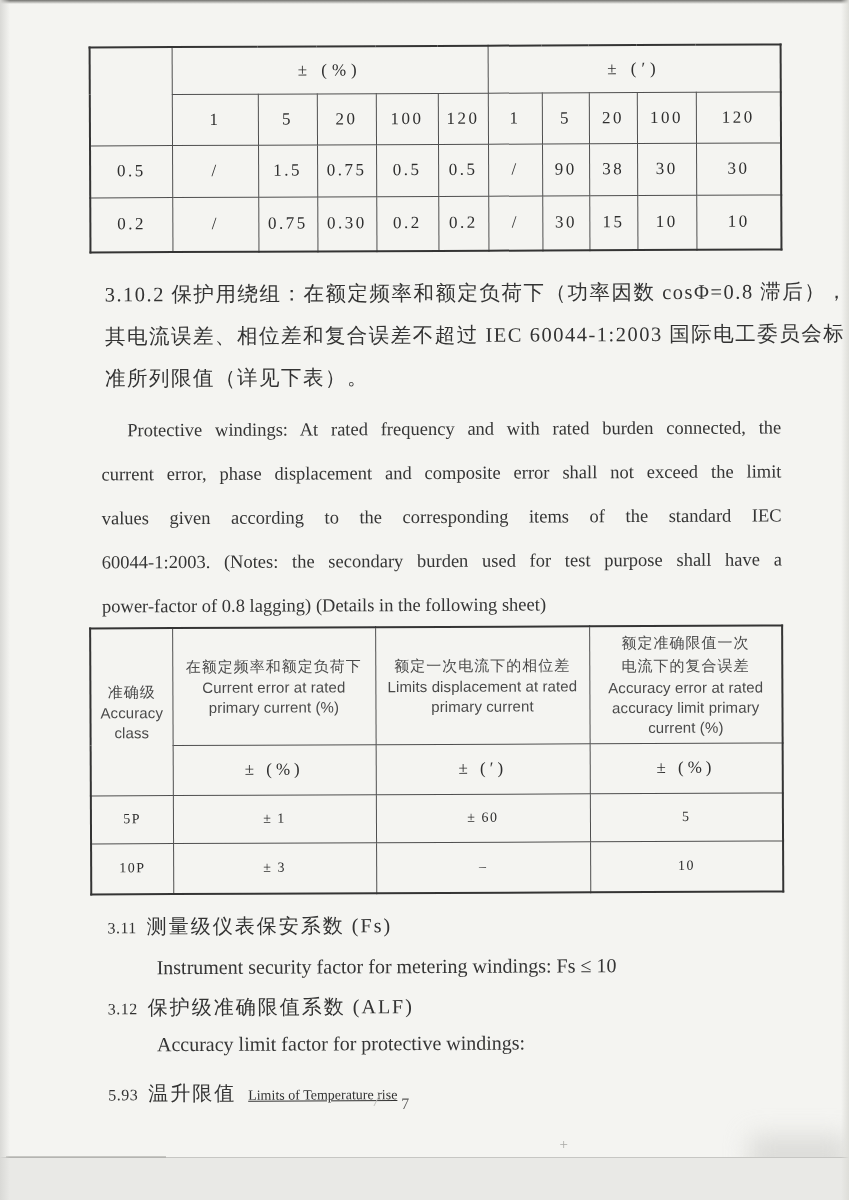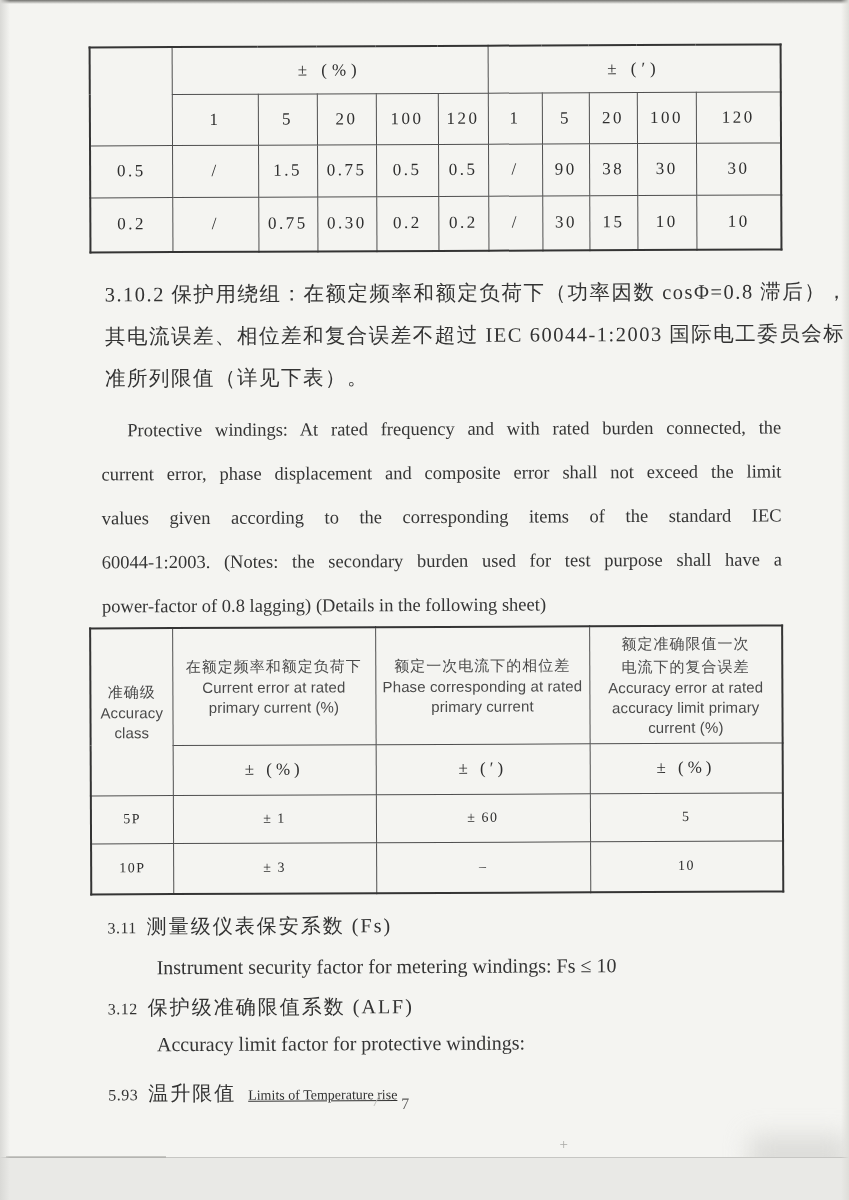--- a/index.html
+++ b/index.html
@@ -31,21 +31,21 @@
   td { border:1px solid #4f4f4f; text-align:center; vertical-align:middle; overflow:hidden; }
 
   .t1 { left:91px; top:45px; width:691px; border:2px solid #343434;
         font-size:17px; letter-spacing:2.5px; color:#2f2f2f; }
   .t1 .grp { letter-spacing:5px; font-size:17px; }
 
   .t2 { left:89px; top:626px; width:692px; border:2px solid #343434; color:#2f2f2f; }
   .t2 .hdr td { font-family:"Liberation Sans", sans-serif; font-size:15px; line-height:20px;
                 color:#4a4a4a; padding:4px 4px; letter-spacing:0.1px; }
   .t2 .zh { font-size:15px; line-height:23px; letter-spacing:1px; font-family:sans-serif; }
-  .t2 .zh.narrow { max-width:132px; margin:0 auto; }
+  .t2 .zh.narrow { max-width:132px; margin:0 auto;font-family:Liberation Serif, serif; }
   .t2 .units td { font-size:17px; letter-spacing:4px; font-family:"Liberation Serif", serif; }
   .t2 .data td { font-size:14px; letter-spacing:1.5px; font-family:"Liberation Serif", serif; }
 
   
   .para-zh { position:absolute; left:106px; top:272px; width:680px;
              font-size:20.5px; letter-spacing:1.5px; color:#333; }
   .para-zh .zh-line { height:42px; line-height:42px; white-space:nowrap; }
   .para-en { position:absolute; left:102px; top:407px; width:680px;
              font-size:18.5px; color:#353535; }
   .para-en .en-line { height:44px; line-height:44px; text-align:justify; }
@@ -158,21 +158,21 @@
           <td rowspan="2">
             <div class="zh">准确级</div>
             <div>Accuracy class</div>
           </td>
           <td>
             <div class="zh">在额定频率和额定负荷下</div>
             <div>Current error at rated primary current (%)</div>
           </td>
           <td>
             <div class="zh">额定一次电流下的相位差</div>
-            <div>Phase corresponding at rated primary current</div>
+            <div>Limits displacement at rated primary current</div>
           </td>
           <td>
             <div class="zh narrow">额定准确限值一次电流下的复合误差</div>
             <div>Accuracy error at rated accuracy limit primary current (%)</div>
           </td>
         </tr>
         <tr class="units" style="height:50px">
           <td>± (%)</td>
           <td>± (′)</td>
           <td>± (%)</td>

